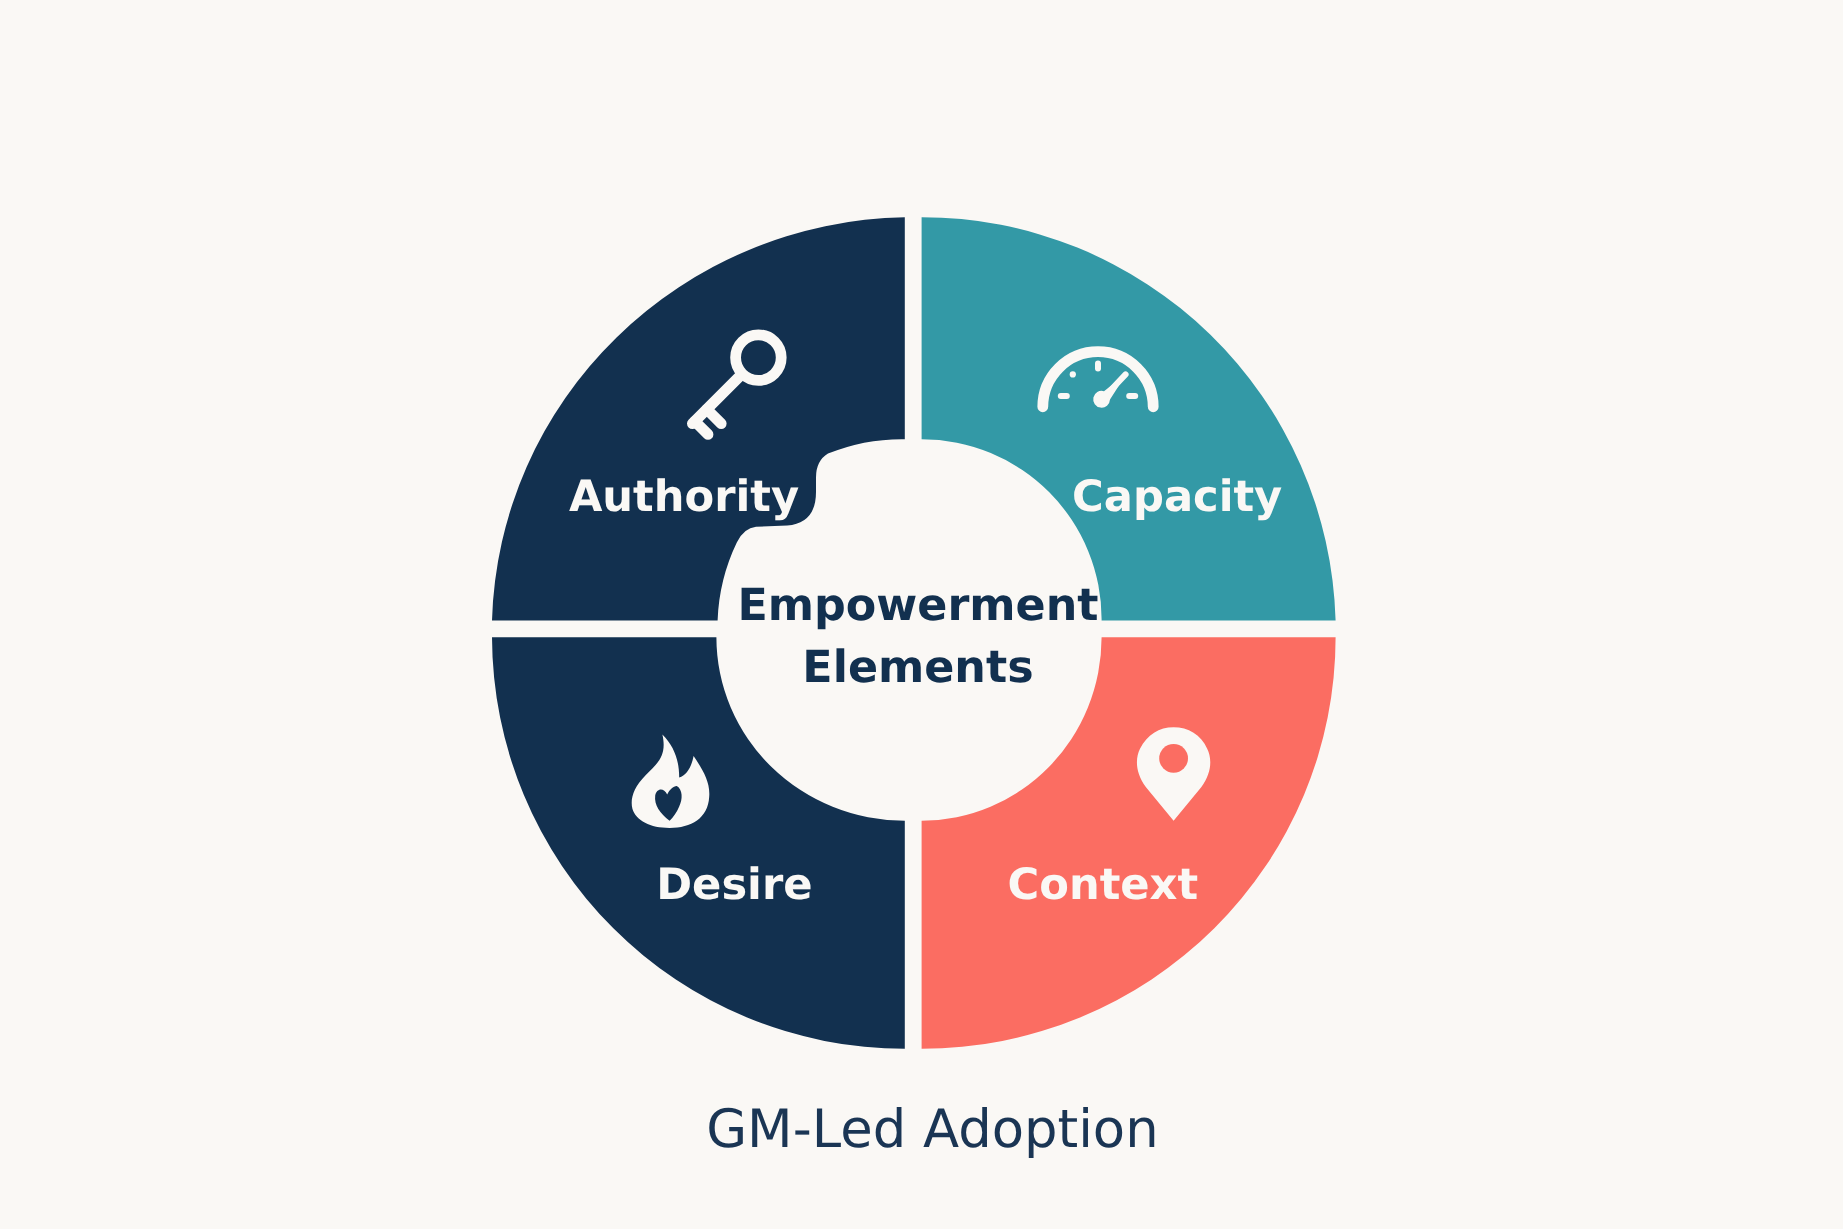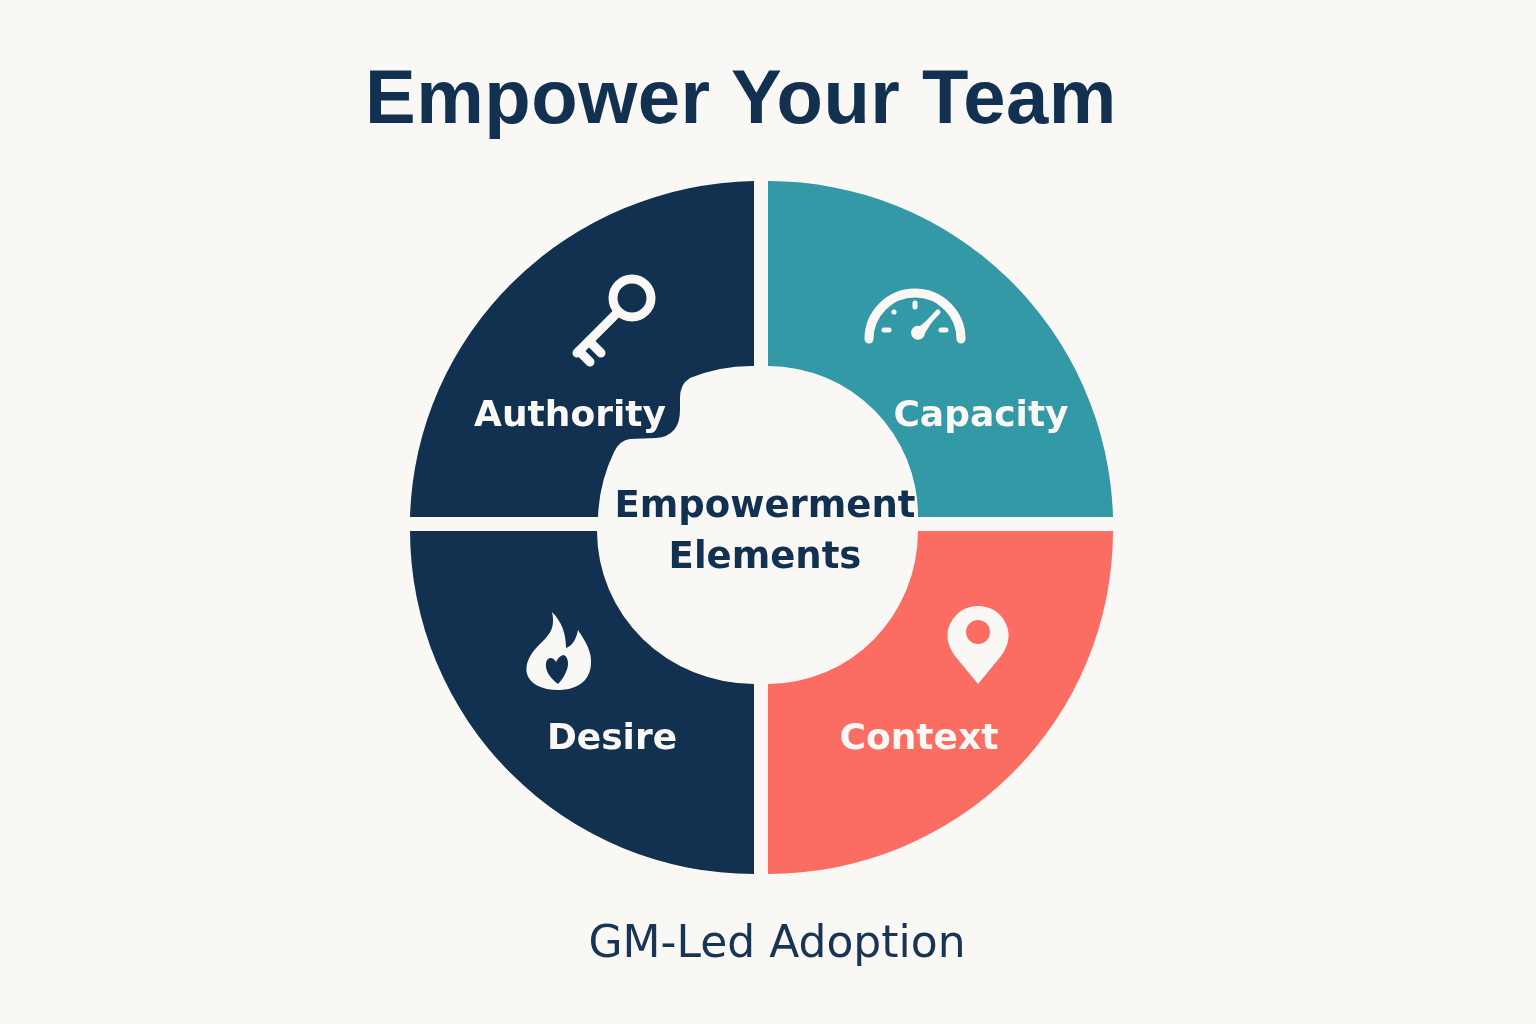--- a/index.html
+++ b/index.html
@@ -57,21 +57,20 @@
       font-weight: 700;
       font-size: 37px;
       fill: #12304F;
     }
   </style>
 </head>
 <body>
 
 <div class="canvas">
 
-  <div class="title">Empower Your Team</div>
 
   <svg class="diagram" width="1536" height="1024" viewBox="0 0 1536 1024">
 
     <g>
       <path fill="#12304F" d="M 754 181
                L 754 366
                A 163 163 0 0 0 690 378
                Q 680 384 680 398
                L 680 410
                Q 680 436 656 438

